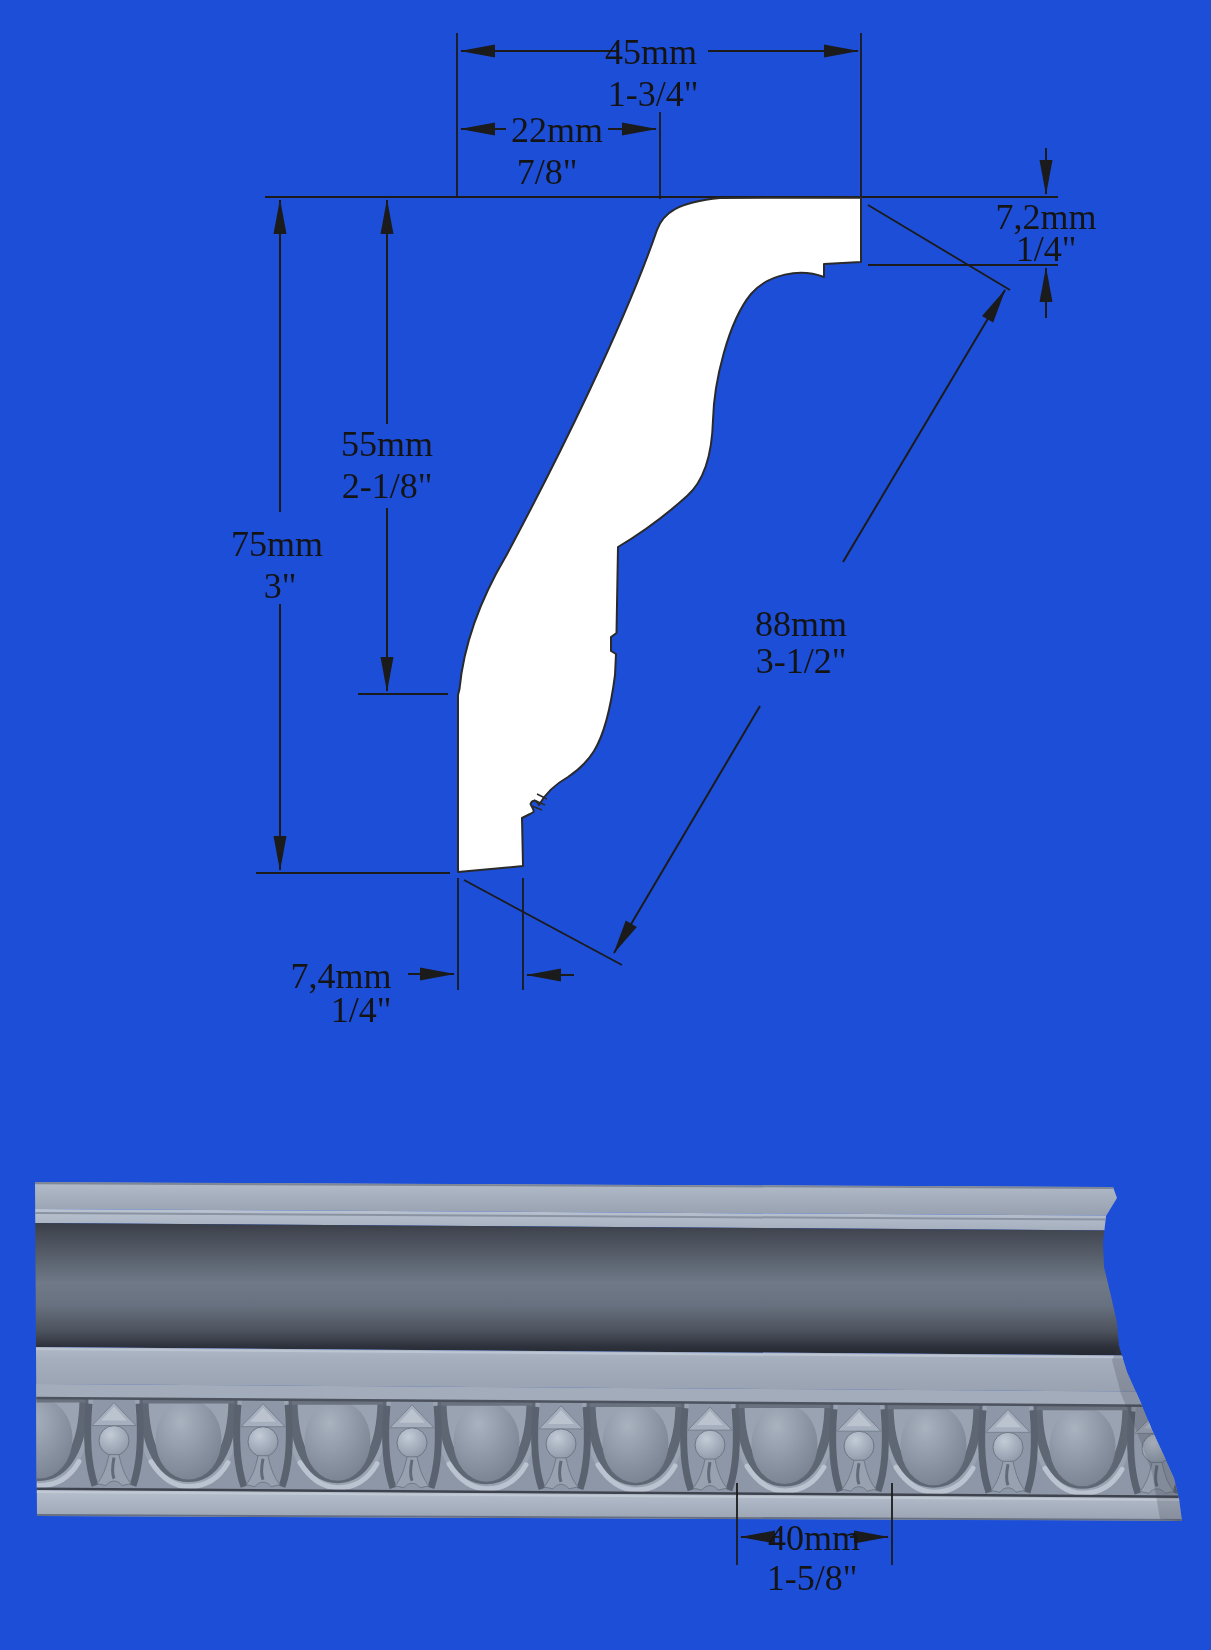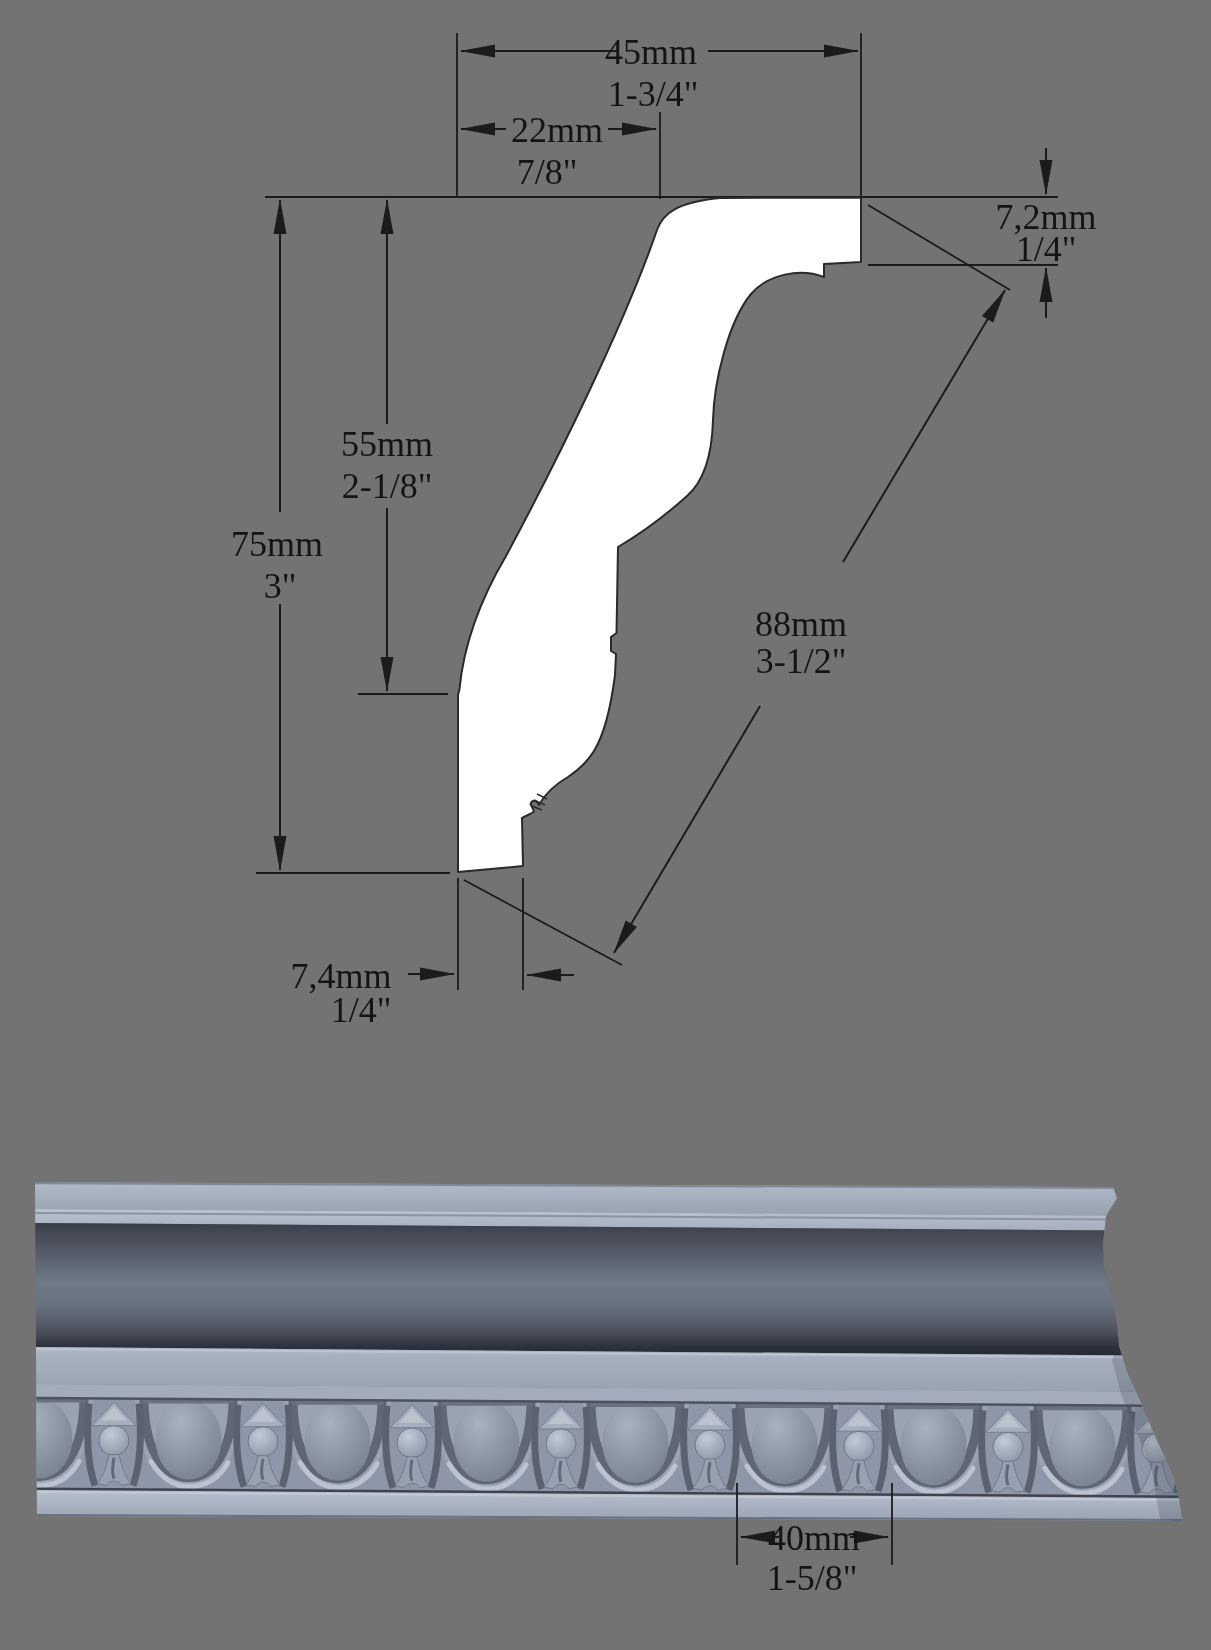--- a/index.html
+++ b/index.html
@@ -1,16 +1,16 @@
 <!DOCTYPE html>
 <html><head>
 <meta charset="utf-8">
 <style>
   html,body{margin:0;padding:0;background:#ffffff;}
-  .page{position:relative;width:1211px;height:1650px;background:#737373;overflow:hidden;
+  .page{position:relative;width:1211px;height:1650px;background:#1d4ed8;overflow:hidden;
         font-family:"Liberation Serif", serif;}
   svg{display:block;}
   text{fill:#141414;font-family:"Liberation Serif", serif;font-size:36px;}
   .dimline{stroke:#1b1b1b;stroke-width:2;fill:none;}
   .extline{stroke:#1b1b1b;stroke-width:1.8;fill:none;}
   .profile{stroke:#2a2a2a;stroke-width:2;fill:#ffffff;stroke-linejoin:round;}
   .hatch{stroke:#2a2a2a;stroke-width:1.4;fill:none;}
 </style>
 </head>
 <body>

